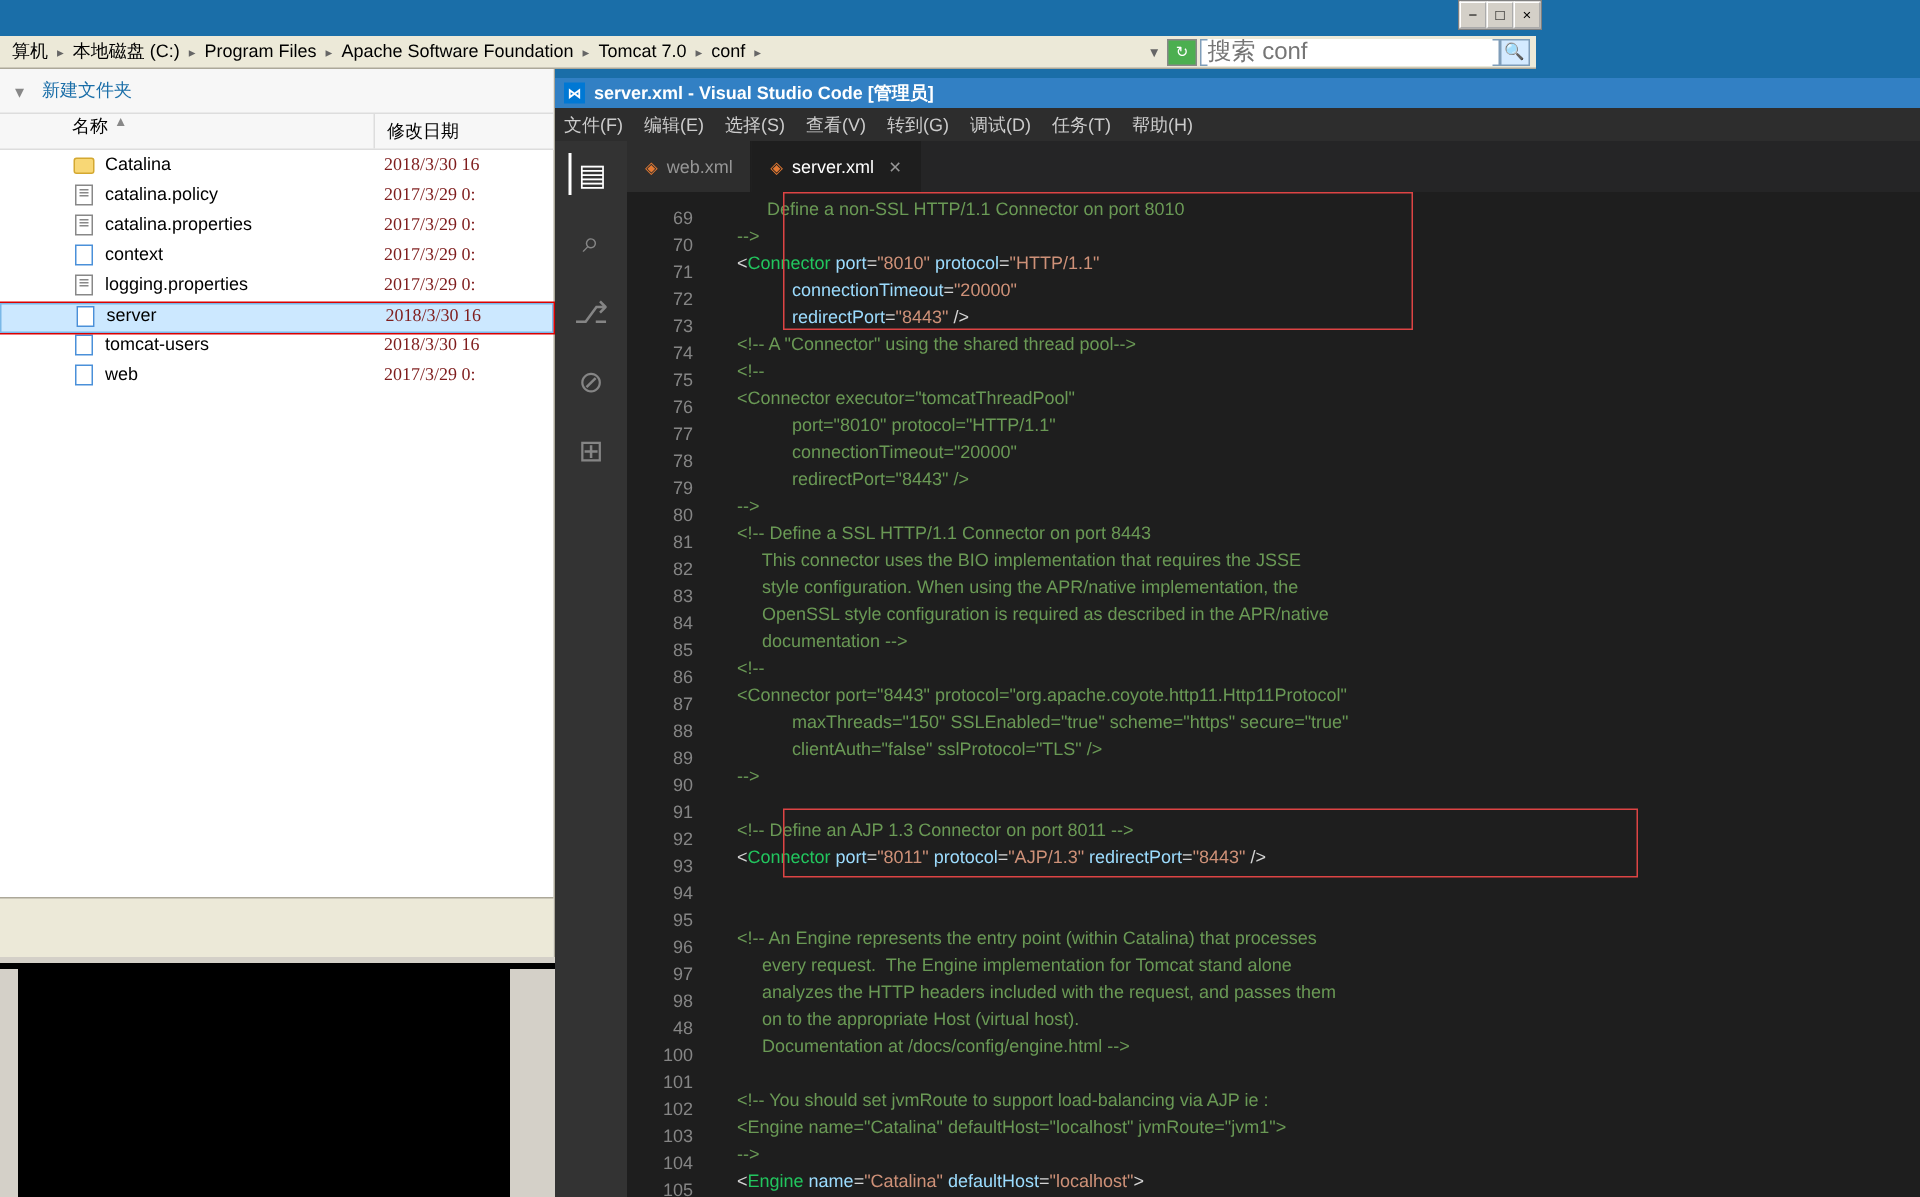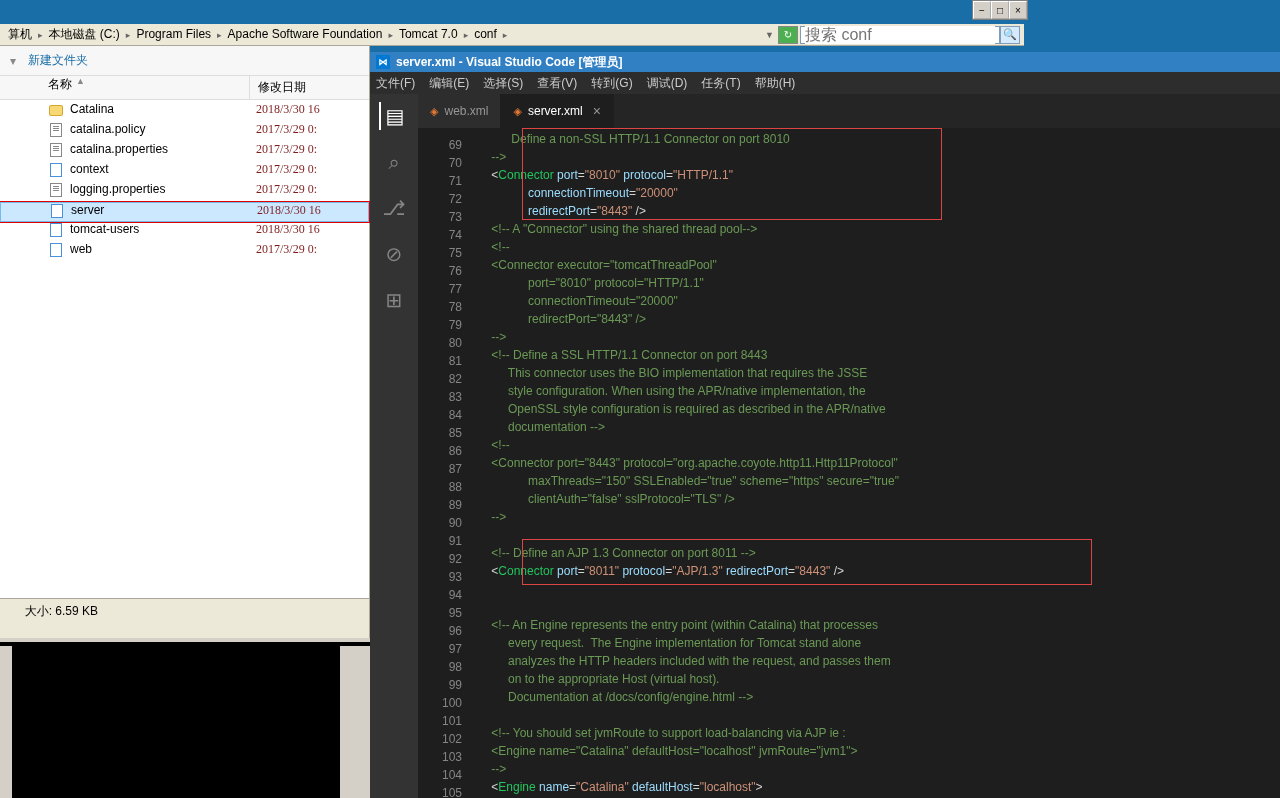--- a/index.html
+++ b/index.html
@@ -146,25 +146,20 @@
       </div>
       <div class="file-row">
         <span class="file-icon">
           <span class="xml-icon"></span>
         </span>
         <span class="file-name">web</span>
         <span class="file-date">2017/3/29 0:</span>
       </div>
     </div>
   <div class="exp-status">
-    <div>
-      &nbsp;&nbsp;&nbsp;&nbsp;
-      <span>大小:</span>
-      <span>6.59 KB</span>
-    </div>
   </div>
 </div>
 
 <div class="bottom-panel">
   <div class="bottom-panel-left"></div>
   <div class="bottom-panel-right"></div>
   <div class="bottom-panel-scroll"></div>
 </div>
 
 <div class="vscode">
@@ -227,21 +222,21 @@
             <div>89</div>
             <div>90</div>
             <div>91</div>
             <div>92</div>
             <div>93</div>
             <div>94</div>
             <div>95</div>
             <div>96</div>
             <div>97</div>
             <div>98</div>
-            <div>99</div>
+            <div>48</div>
             <div>100</div>
             <div>101</div>
             <div>102</div>
             <div>103</div>
             <div>104</div>
             <div>105</div>
           </div>
         <div class="vs-code" id="vs-code"><div class="code-line">          <span class="c-cmt">Define a non-SSL HTTP/1.1 Connector on port 8010</span></div><div class="code-line">    <span class="c-cmt">--&gt;</span></div><div class="code-line">    &lt;<span class="c-tag">Connector</span> <span class="c-attr">port</span>=<span class="c-str">"8010"</span> <span class="c-attr">protocol</span>=<span class="c-str">"HTTP/1.1"</span></div><div class="code-line">               <span class="c-attr">connectionTimeout</span>=<span class="c-str">"20000"</span></div><div class="code-line">               <span class="c-attr">redirectPort</span>=<span class="c-str">"8443"</span> /&gt;</div><div class="code-line">    <span class="c-cmt">&lt;!-- A "Connector" using the shared thread pool--&gt;</span></div><div class="code-line">    <span class="c-cmt">&lt;!--</span></div><div class="code-line">    <span class="c-cmt">&lt;Connector executor="tomcatThreadPool"</span></div><div class="code-line">               <span class="c-cmt">port="8010" protocol="HTTP/1.1"</span></div><div class="code-line">               <span class="c-cmt">connectionTimeout="20000"</span></div><div class="code-line">               <span class="c-cmt">redirectPort="8443" /&gt;</span></div><div class="code-line">    <span class="c-cmt">--&gt;</span></div><div class="code-line">    <span class="c-cmt">&lt;!-- Define a SSL HTTP/1.1 Connector on port 8443</span></div><div class="code-line">         <span class="c-cmt">This connector uses the BIO implementation that requires the JSSE</span></div><div class="code-line">         <span class="c-cmt">style configuration. When using the APR/native implementation, the</span></div><div class="code-line">         <span class="c-cmt">OpenSSL style configuration is required as described in the APR/native</span></div><div class="code-line">         <span class="c-cmt">documentation --&gt;</span></div><div class="code-line">    <span class="c-cmt">&lt;!--</span></div><div class="code-line">    <span class="c-cmt">&lt;Connector port="8443" protocol="org.apache.coyote.http11.Http11Protocol"</span></div><div class="code-line">               <span class="c-cmt">maxThreads="150" SSLEnabled="true" scheme="https" secure="true"</span></div><div class="code-line">               <span class="c-cmt">clientAuth="false" sslProtocol="TLS" /&gt;</span></div><div class="code-line">    <span class="c-cmt">--&gt;</span></div><div class="code-line"></div><div class="code-line">    <span class="c-cmt">&lt;!-- Define an AJP 1.3 Connector on port 8011 --&gt;</span></div><div class="code-line">    &lt;<span class="c-tag">Connector</span> <span class="c-attr">port</span>=<span class="c-str">"8011"</span> <span class="c-attr">protocol</span>=<span class="c-str">"AJP/1.3"</span> <span class="c-attr">redirectPort</span>=<span class="c-str">"8443"</span> /&gt;</div><div class="code-line"></div><div class="code-line"></div><div class="code-line">    <span class="c-cmt">&lt;!-- An Engine represents the entry point (within Catalina) that processes</span></div><div class="code-line">         <span class="c-cmt">every request.  The Engine implementation for Tomcat stand alone</span></div><div class="code-line">         <span class="c-cmt">analyzes the HTTP headers included with the request, and passes them</span></div><div class="code-line">         <span class="c-cmt">on to the appropriate Host (virtual host).</span></div><div class="code-line">         <span class="c-cmt">Documentation at /docs/config/engine.html --&gt;</span></div><div class="code-line"></div><div class="code-line">    <span class="c-cmt">&lt;!-- You should set jvmRoute to support load-balancing via AJP ie :</span></div><div class="code-line">    <span class="c-cmt">&lt;Engine name="Catalina" defaultHost="localhost" jvmRoute="jvm1"&gt;</span></div><div class="code-line">    <span class="c-cmt">--&gt;</span></div><div class="code-line">    &lt;<span class="c-tag">Engine</span> <span class="c-attr">name</span>=<span class="c-str">"Catalina"</span> <span class="c-attr">defaultHost</span>=<span class="c-str">"localhost"</span>&gt;</div><div class="red-box" style="top: 0px; left: 44px; width: 420px; height: 92px;"></div><div class="red-box" style="top: 411px; left: 44px; width: 570px; height: 46px;"></div></div>
       </div>
     </div>

